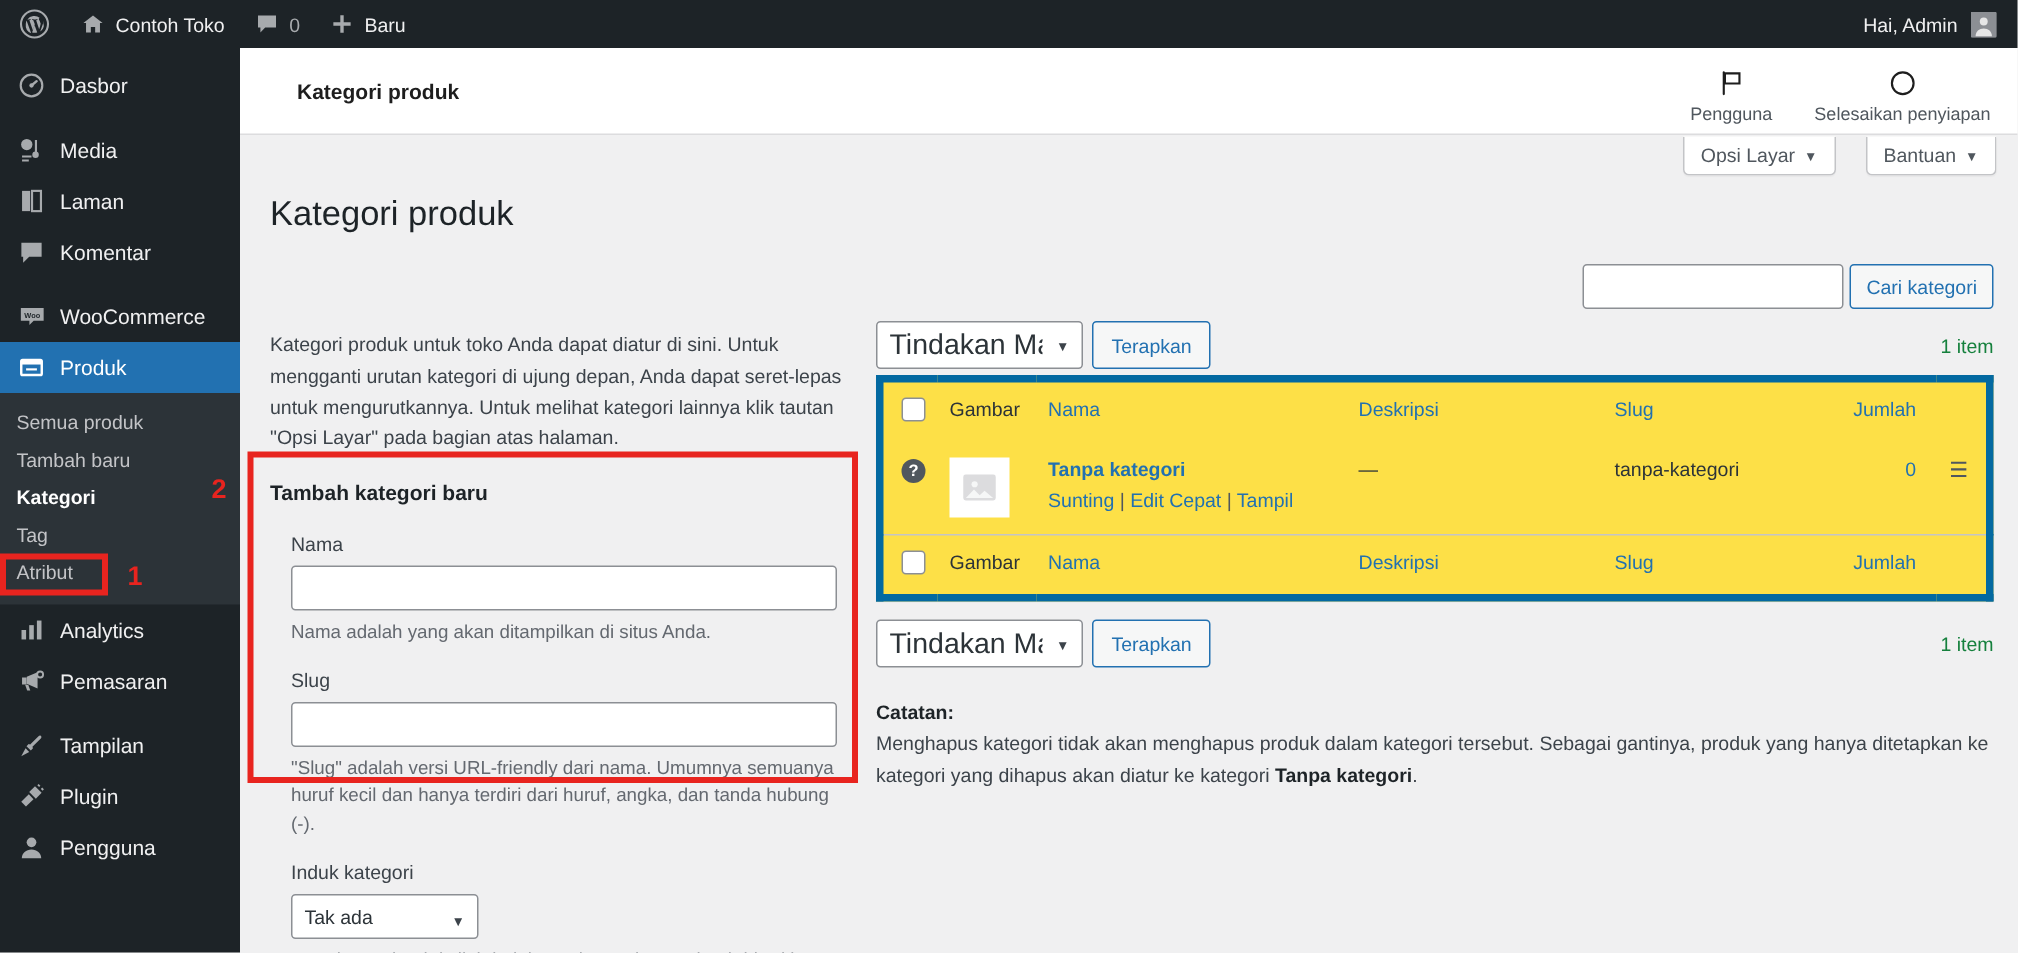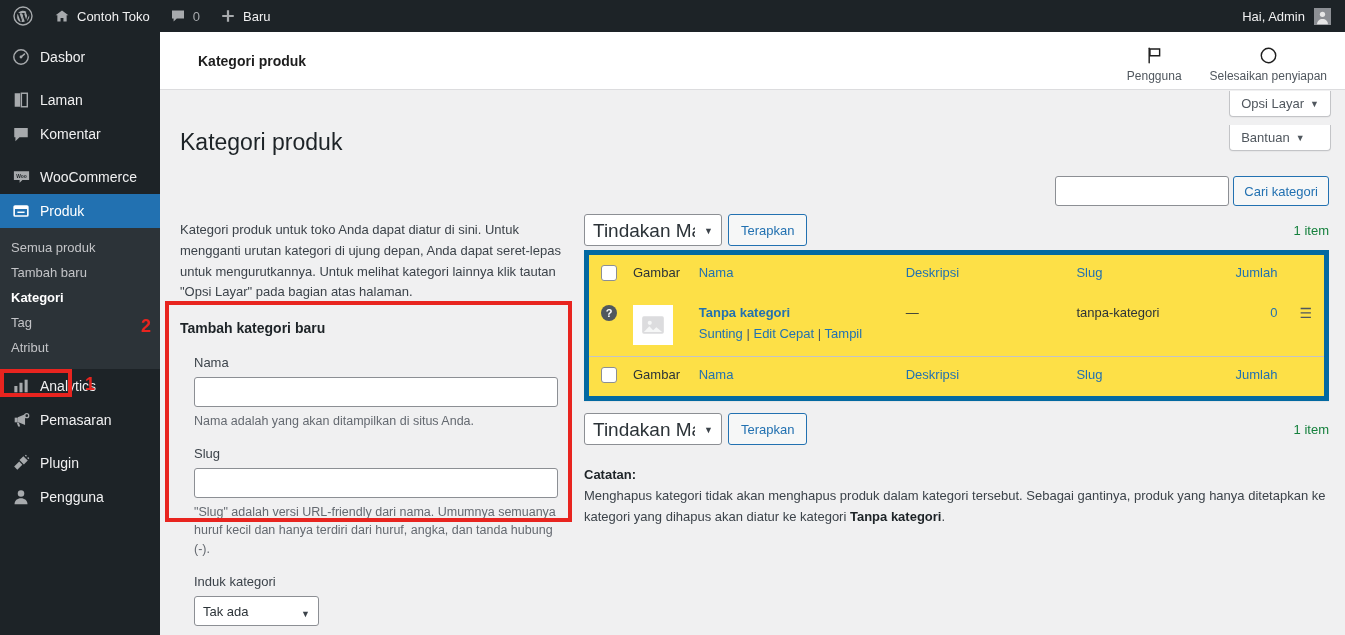--- a/index.html
+++ b/index.html
@@ -102,21 +102,21 @@
   .wc-action {
     display: flex; flex-direction: column; align-items: center; justify-content: center;
     padding: 6px 14px 0 14px; cursor: pointer; height: 58px; gap: 3px;
   }
   .wc-action .wl { font-size: 12px; color: #50575e; }
   .wc-action .wi { color: #1e1e1e; display:flex; align-items:center; justify-content:center; height:22px;}
 
   
   .screen-meta {
     position: absolute; top: 59px; right: 14px;
-    display: flex; gap: 8px; z-index: 6; flex-direction: column;
+    display: flex; gap: 20px; z-index: 6;
   }
   .meta-btn {
     background: #fff; border: 1px solid #c3c4c7; border-top: none;
     border-radius: 0 0 4px 4px;
     padding: 5px 11px; font-size: 13px; color: #50575e; cursor: pointer;
     display:flex; align-items:center; gap:6px;
     box-shadow: 0 1px 1px rgba(0,0,0,.04);
   }
   .caret-d { font-size: 9px; color: #50575e; }
 
@@ -311,20 +311,31 @@
           <path d="M10 10l3.8-3.2" stroke="currentColor" stroke-width="1.8" stroke-linecap="round"></path>
           <circle cx="10" cy="10" r="1.6" fill="currentColor"></circle>
         </svg>
     </span>
     <span>Dasbor</span>
   </div>
 
   <div class="menu-sep"></div>
 
 
+  <div class="menu-item">
+    <span class="mi-icon">
+      <svg width="18" height="18" viewBox="0 0 20 20">
+          <circle cx="6.5" cy="6" r="4.2" fill="currentColor"></circle>
+          <path d="M12.5 2.5h1.6v9.2h-1.6z" fill="currentColor"></path>
+          <circle cx="13" cy="13.6" r="2.4" fill="currentColor"></circle>
+          <path d="M3 14h7v1.6H3zM3 17h5v1.5H3z" fill="currentColor"></path>
+        </svg>
+    </span>
+    <span>Media</span>
+  </div>
 
   <div class="menu-item">
     <span class="mi-icon">
       <svg width="18" height="18" viewBox="0 0 20 20">
           <rect x="3" y="2.5" width="6" height="15" fill="currentColor"></rect>
           <rect x="10.4" y="2.5" width="6.6" height="15" fill="none" stroke="currentColor" stroke-width="1.6"></rect>
         </svg>
     </span>
     <span>Laman</span>
   </div>
@@ -397,20 +408,29 @@
           <path d="M3 7.4h3.4v5.2H3z" fill="currentColor"></path>
           <circle cx="16.4" cy="5.2" r="2.2" fill="none" stroke="currentColor" stroke-width="1.4"></circle>
           <path d="M5.3 12.8l1.5 4.3h2.3l-1.5-4.3z" fill="currentColor"></path>
         </svg>
     </span>
     <span>Pemasaran</span>
   </div>
 
   <div class="menu-sep"></div>
 
+  <div class="menu-item">
+    <span class="mi-icon">
+      <svg width="18" height="18" viewBox="0 0 20 20">
+          <path d="M17.4 3.1c-.6-.6-1.6-.6-2.2 0L9 9.3l-1.1-.4-1.6 1.6 3.2 3.2 1.6-1.6-.4-1.1 6.2-6.2c.6-.6.6-1.6 0-1.7z" fill="currentColor"></path>
+          <path d="M5.6 12.1L2.4 18l5.9-3.2z" fill="currentColor"></path>
+        </svg>
+    </span>
+    <span>Tampilan</span>
+  </div>
 
   <div class="menu-item">
     <span class="mi-icon">
       <svg width="18" height="18" viewBox="0 0 20 20">
           <path d="M12.6 2.4l-4.3 4.3 4.9 4.9 4.3-4.3z" fill="currentColor"></path>
           <path d="M8 8.3l-5.6 5.6 3.5 3.5L11.5 12z" fill="currentColor"></path>
           <path d="M14.8 1.2l1.3 1.3M17.4 3.9l1.3 1.3" stroke="currentColor" stroke-width="1.4"></path>
         </svg>
     </span>
     <span>Plugin</span>

